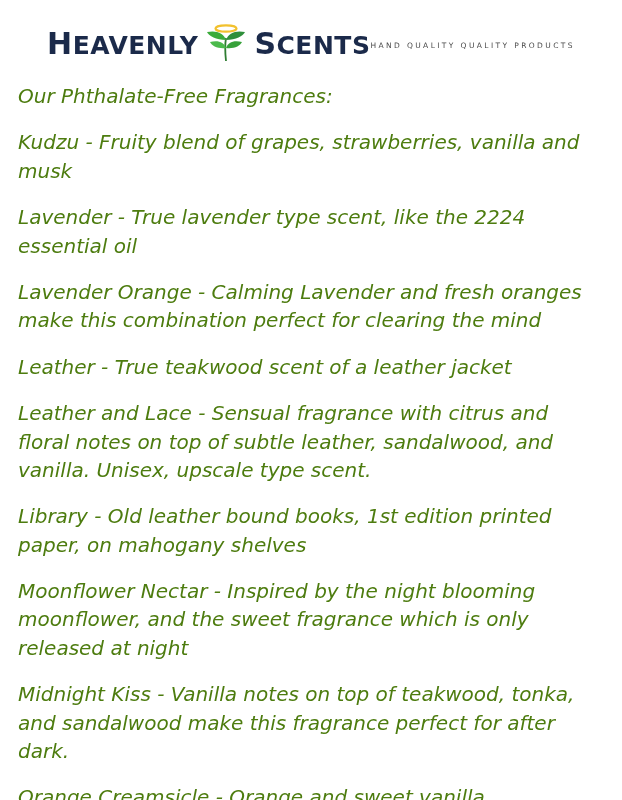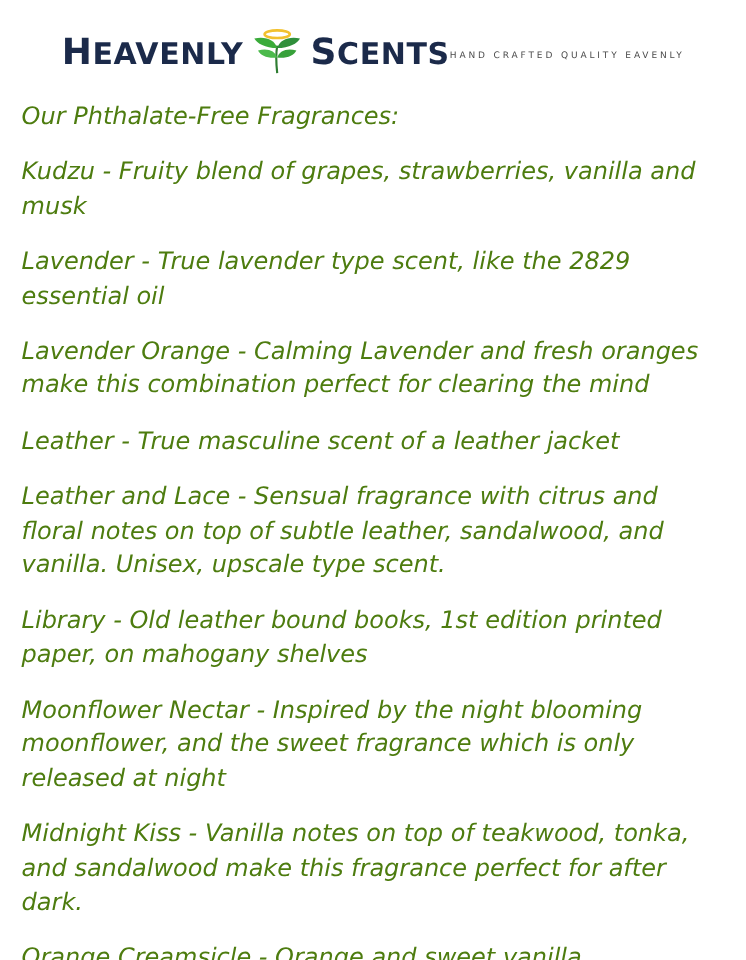--- a/index.html
+++ b/index.html
@@ -96,29 +96,29 @@
           <path d="M26 37 C25 28 25 20 26 14" stroke="#2f7d32" stroke-width="1.8" fill="none"></path>
           <path d="M26 16 C16 16 9 12 7 8 C16 6 24 9 26 16 Z" fill="#3aab3a"></path>
           <path d="M26 16 C36 16 43 12 45 8 C36 6 28 9 26 16 Z" fill="#2f8f3b"></path>
           <path d="M26 24 C18 25 12 22 10 18 C18 16 24 18 26 24 Z" fill="#4cba4c"></path>
           <path d="M26 24 C34 25 40 22 42 18 C34 16 28 18 26 24 Z" fill="#37a13a"></path>
         </svg>
       </span>
 
       <span class="logo-text"><span class="cap">S</span><span>CENTS</span></span>
     </div>
-    <div class="logo-sub">HAND CRAFTED QUALITY EAVENLY</div>
+    <div class="logo-sub">HAND QUALITY QUALITY PRODUCTS</div>
   </div>
 
   <div class="doc-body">
     <p class="para">Our Phthalate-Free Fragrances:</p>
     <p class="para">Kudzu - Fruity blend of grapes, strawberries, vanilla and musk</p>
-    <p class="para">Lavender - True lavender type scent, like the 2829 essential oil</p>
+    <p class="para">Lavender - True lavender type scent, like the 2224 essential oil</p>
     <p class="para">Lavender Orange - Calming Lavender and fresh oranges make this combination perfect for clearing the mind</p>
-    <p class="para">Leather - True masculine scent of a leather jacket</p>
+    <p class="para">Leather - True teakwood scent of a leather jacket</p>
     <p class="para">Leather and Lace - Sensual fragrance with citrus and floral notes on top of subtle leather, sandalwood, and vanilla. Unisex, upscale type scent.</p>
     <p class="para">Library - Old leather bound books, 1st edition printed paper, on mahogany shelves</p>
     <p class="para">Moonflower Nectar - Inspired by the night blooming moonflower, and the sweet fragrance which is only released at night</p>
     <p class="para">Midnight Kiss - Vanilla notes on top of teakwood, tonka, and sandalwood make this fragrance perfect for after dark.</p>
     <p class="para">Orange Creamsicle - Orange and sweet vanilla</p>
     <p class="para">Oakmoss &amp; Amber - Musky, woodsy scent</p>
   </div>
 
 </div>
 

